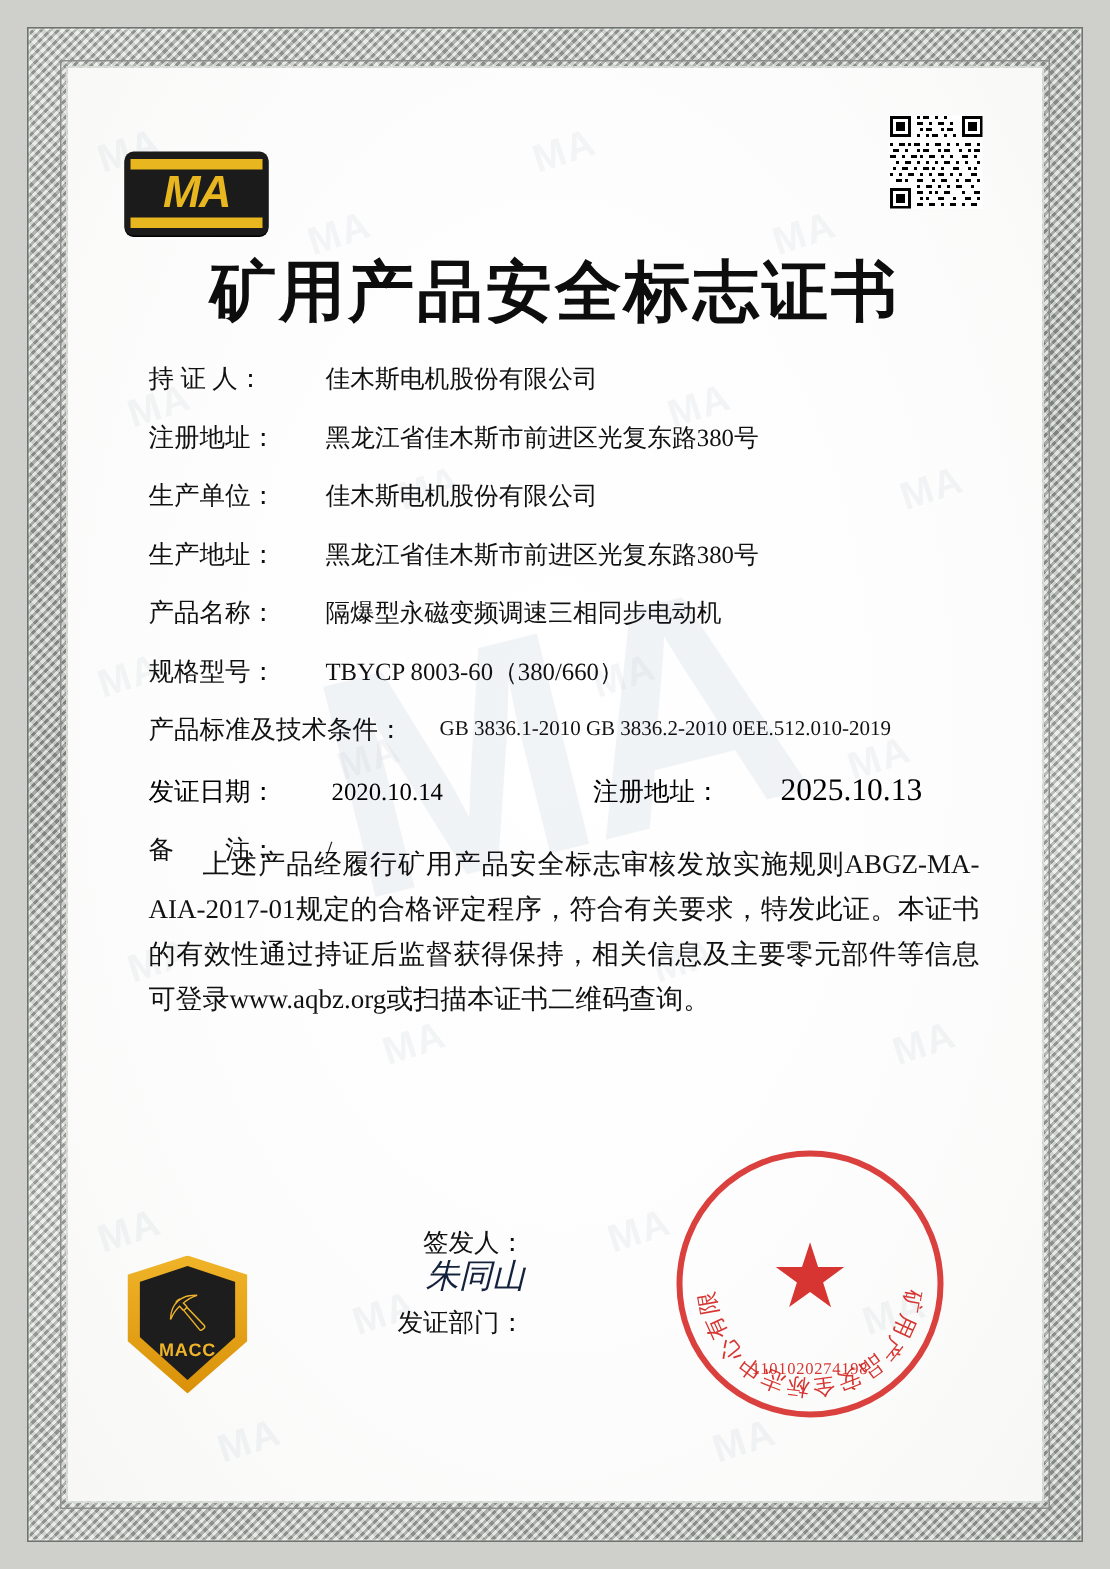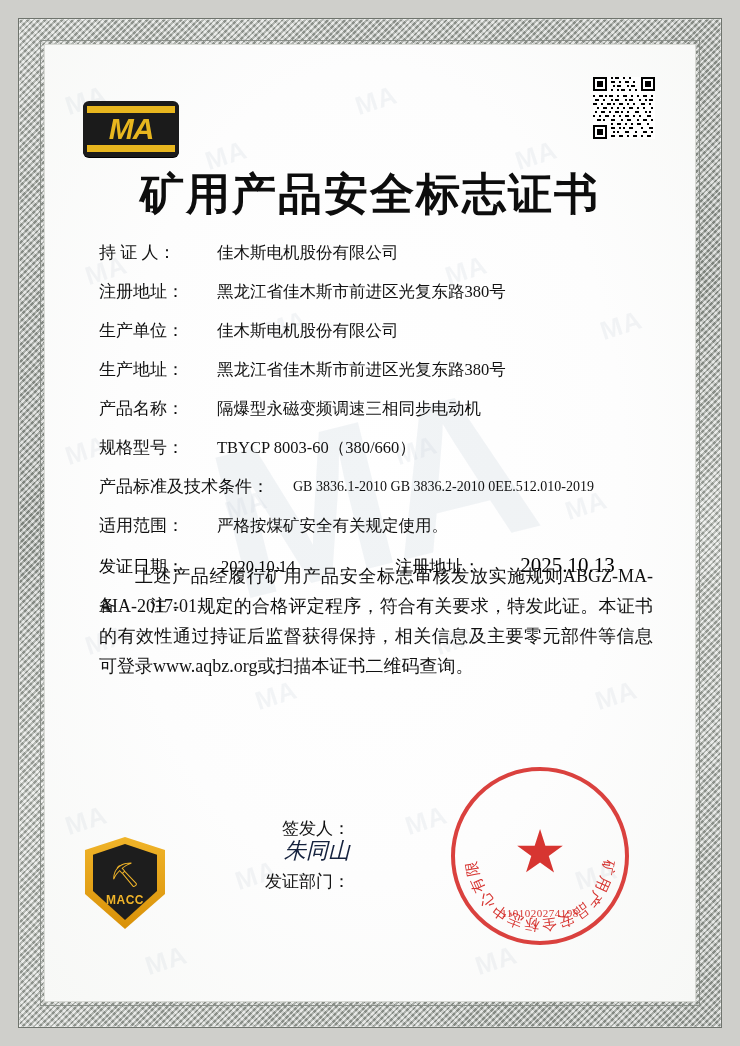--- a/index.html
+++ b/index.html
@@ -518,24 +518,20 @@
       <div class="row">
         <span class="label w1">规格型号：</span>
         <span class="value">TBYCP 8003-60（380/660）</span>
       </div>
 
       <div class="row">
         <span class="label" style="white-space:nowrap;">产品标准及技术条件：</span>
         <span class="value small" style="margin-left:24px;">GB 3836.1-2010 GB 3836.2-2010 0EE.512.010-2019</span>
       </div>
 
-      <div class="row">
-        <span class="label w1">适用范围：</span>
-        <span class="value">严格按煤矿安全有关规定使用。</span>
-      </div>
 
       <div class="row-dates">
         <span class="label" style="width:100px;">发证日期：</span>
         <span class="issue-val">2020.10.14</span>
         <span class="valid-label">注册地址：</span>
         <span class="valid-val">2025.10.13</span>
       </div>
 
       <div class="row">
         <span class="label w1">备　　注：</span>

